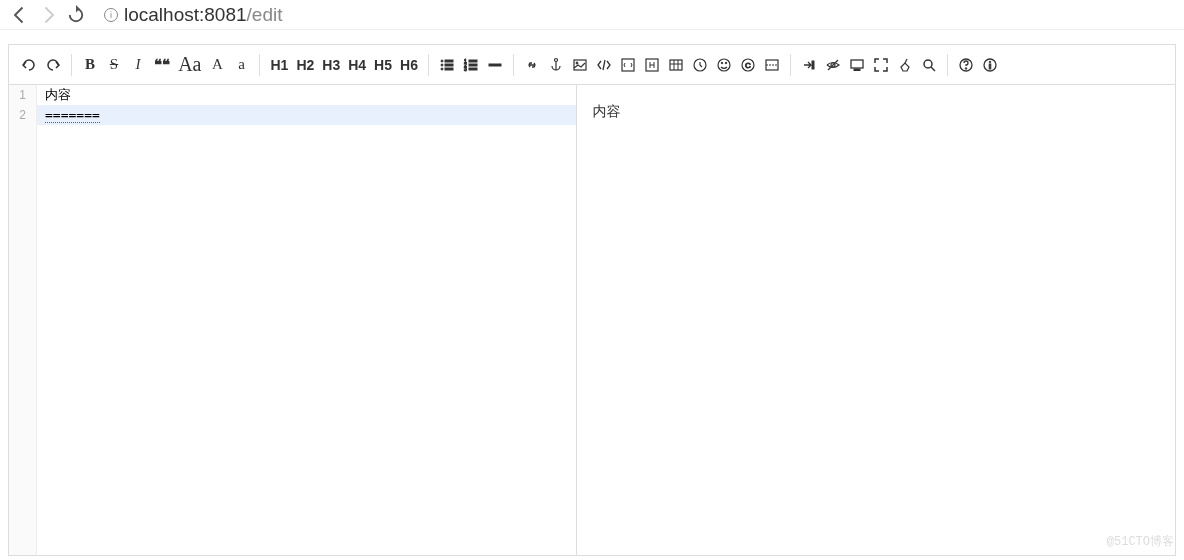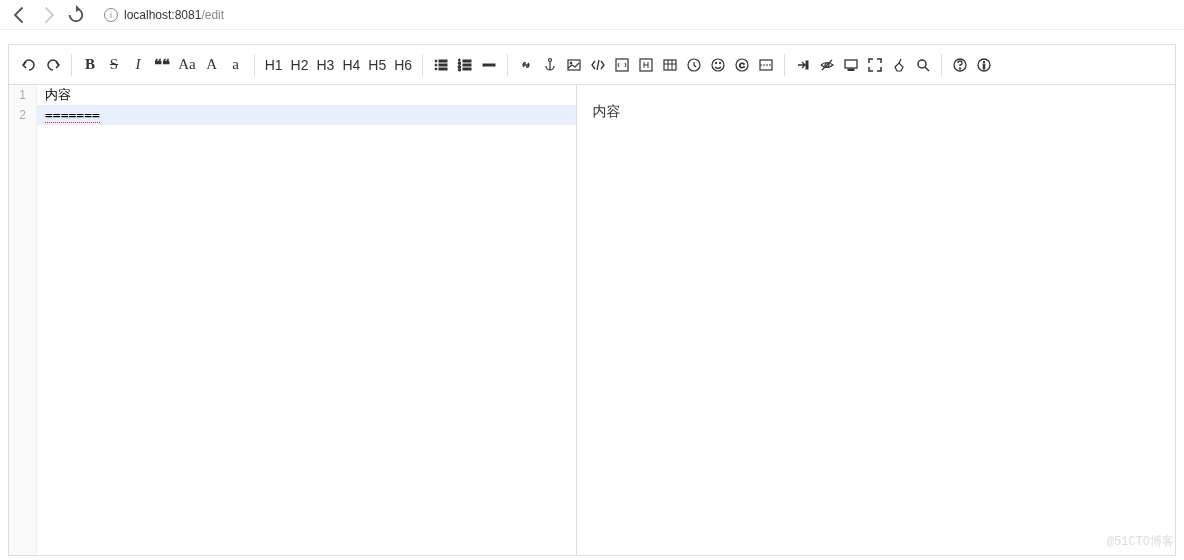--- a/index.html
+++ b/index.html
@@ -6,41 +6,41 @@
     body { font-family: -apple-system, BlinkMacSystemFont, "Segoe UI", sans-serif; background: #fff; }
     
     .browser-bar {
       display: flex; align-items: center; height: 30px;
       padding: 0 10px; gap: 8px; border-bottom: 1px solid #eee;
     }
     .nav-btn { width: 20px; height: 20px; display: flex; align-items: center; justify-content: center; cursor: pointer; color: #555; }
     .nav-btn.disabled { color: #ccc; }
     .addr-area { display: flex; align-items: center; gap: 6px; margin-left: 10px; flex: 1; }
     .info-circ { width: 14px; height: 14px; border: 1px solid #888; border-radius: 50%; display: flex; align-items: center; justify-content: center; font-size: 9px; color: #888; }
-    .url-text { font-size: 12px; color: #333; }
+    .url-text { font-size: 19px; color: #333; }
     .url-text .path { color: #888; }
 
     .editor-wrap { border: 1px solid #ddd; margin: 14px 8px 8px 8px; }
     
     .toolbar {
       display: flex; align-items: center; height: 40px;
       padding: 0 8px;
       border-bottom: 1px solid #ddd;
       background: #fff;
     }
     .tb-btn {
       min-width: 24px; height: 28px; padding: 0 4px;
       display: flex; align-items: center; justify-content: center;
       cursor: pointer; color: #333; font-size: 14px;
       border-radius: 2px;
     }
     .tb-btn svg { width: 16px; height: 16px; fill: currentColor; stroke: currentColor; }
     .tb-btn.bold-txt { font-weight: bold; font-family: Georgia, serif; font-size: 15px; }
     .tb-btn.serif-txt { font-family: Georgia, serif; font-size: 15px; }
-    .tb-btn.head-txt { font-weight: normal; font-size: 14px; }
+    .tb-btn.head-txt { font-weight: bold; font-size: 14px; }
     .tb-sep { width: 1px; height: 22px; background: #ddd; margin: 0 6px; }
 
     .split-pane { display: flex; height: 470px; }
     .editor-side { flex: 1; display: flex; border-right: 1px solid #ddd; background: #fff; }
     .gutter { width: 28px; background: #fafafa; border-right: 1px solid #eee; font-size: 12px; color: #aaa; text-align: center; }
     .gutter .ln { height: 20px; line-height: 20px; }
     .code-area { flex: 1; font-family: Consolas, Monaco, monospace; font-size: 13px; }
     .code-line { height: 20px; line-height: 20px; padding: 0 8px; }
     .code-line.active { background: #e8f0fe; }
     .spell-err { border-bottom: 1px dotted #d32f2f; }
@@ -88,21 +88,21 @@
         <svg viewBox="0 0 16 16">
           <path d="M13 8 A5 5 0 1 0 8 13" fill="none" stroke-width="1.5"></path>
           <path d="M11 5 L14 8 L11 11" fill="none" stroke-width="1.5"></path>
         </svg>
       </div>
     <div class="tb-sep"></div>
     <div class="tb-btn bold-txt">B</div>
     <div class="tb-btn serif-txt" style="text-decoration:line-through">S</div>
     <div class="tb-btn serif-txt" style="font-style:italic">I</div>
     <div class="tb-btn bold-txt">❝❝</div>
-    <div class="tb-btn serif-txt" style="font-size:15px">Aa</div>
+    <div class="tb-btn serif-txt" style="font-size:20px">Aa</div>
     <div class="tb-btn serif-txt">A</div>
     <div class="tb-btn serif-txt">a</div>
     <div class="tb-sep"></div>
     <div class="tb-btn head-txt">H1</div>
     <div class="tb-btn head-txt">H2</div>
     <div class="tb-btn head-txt">H3</div>
     <div class="tb-btn head-txt">H4</div>
     <div class="tb-btn head-txt">H5</div>
     <div class="tb-btn head-txt">H6</div>
     <div class="tb-sep"></div>

